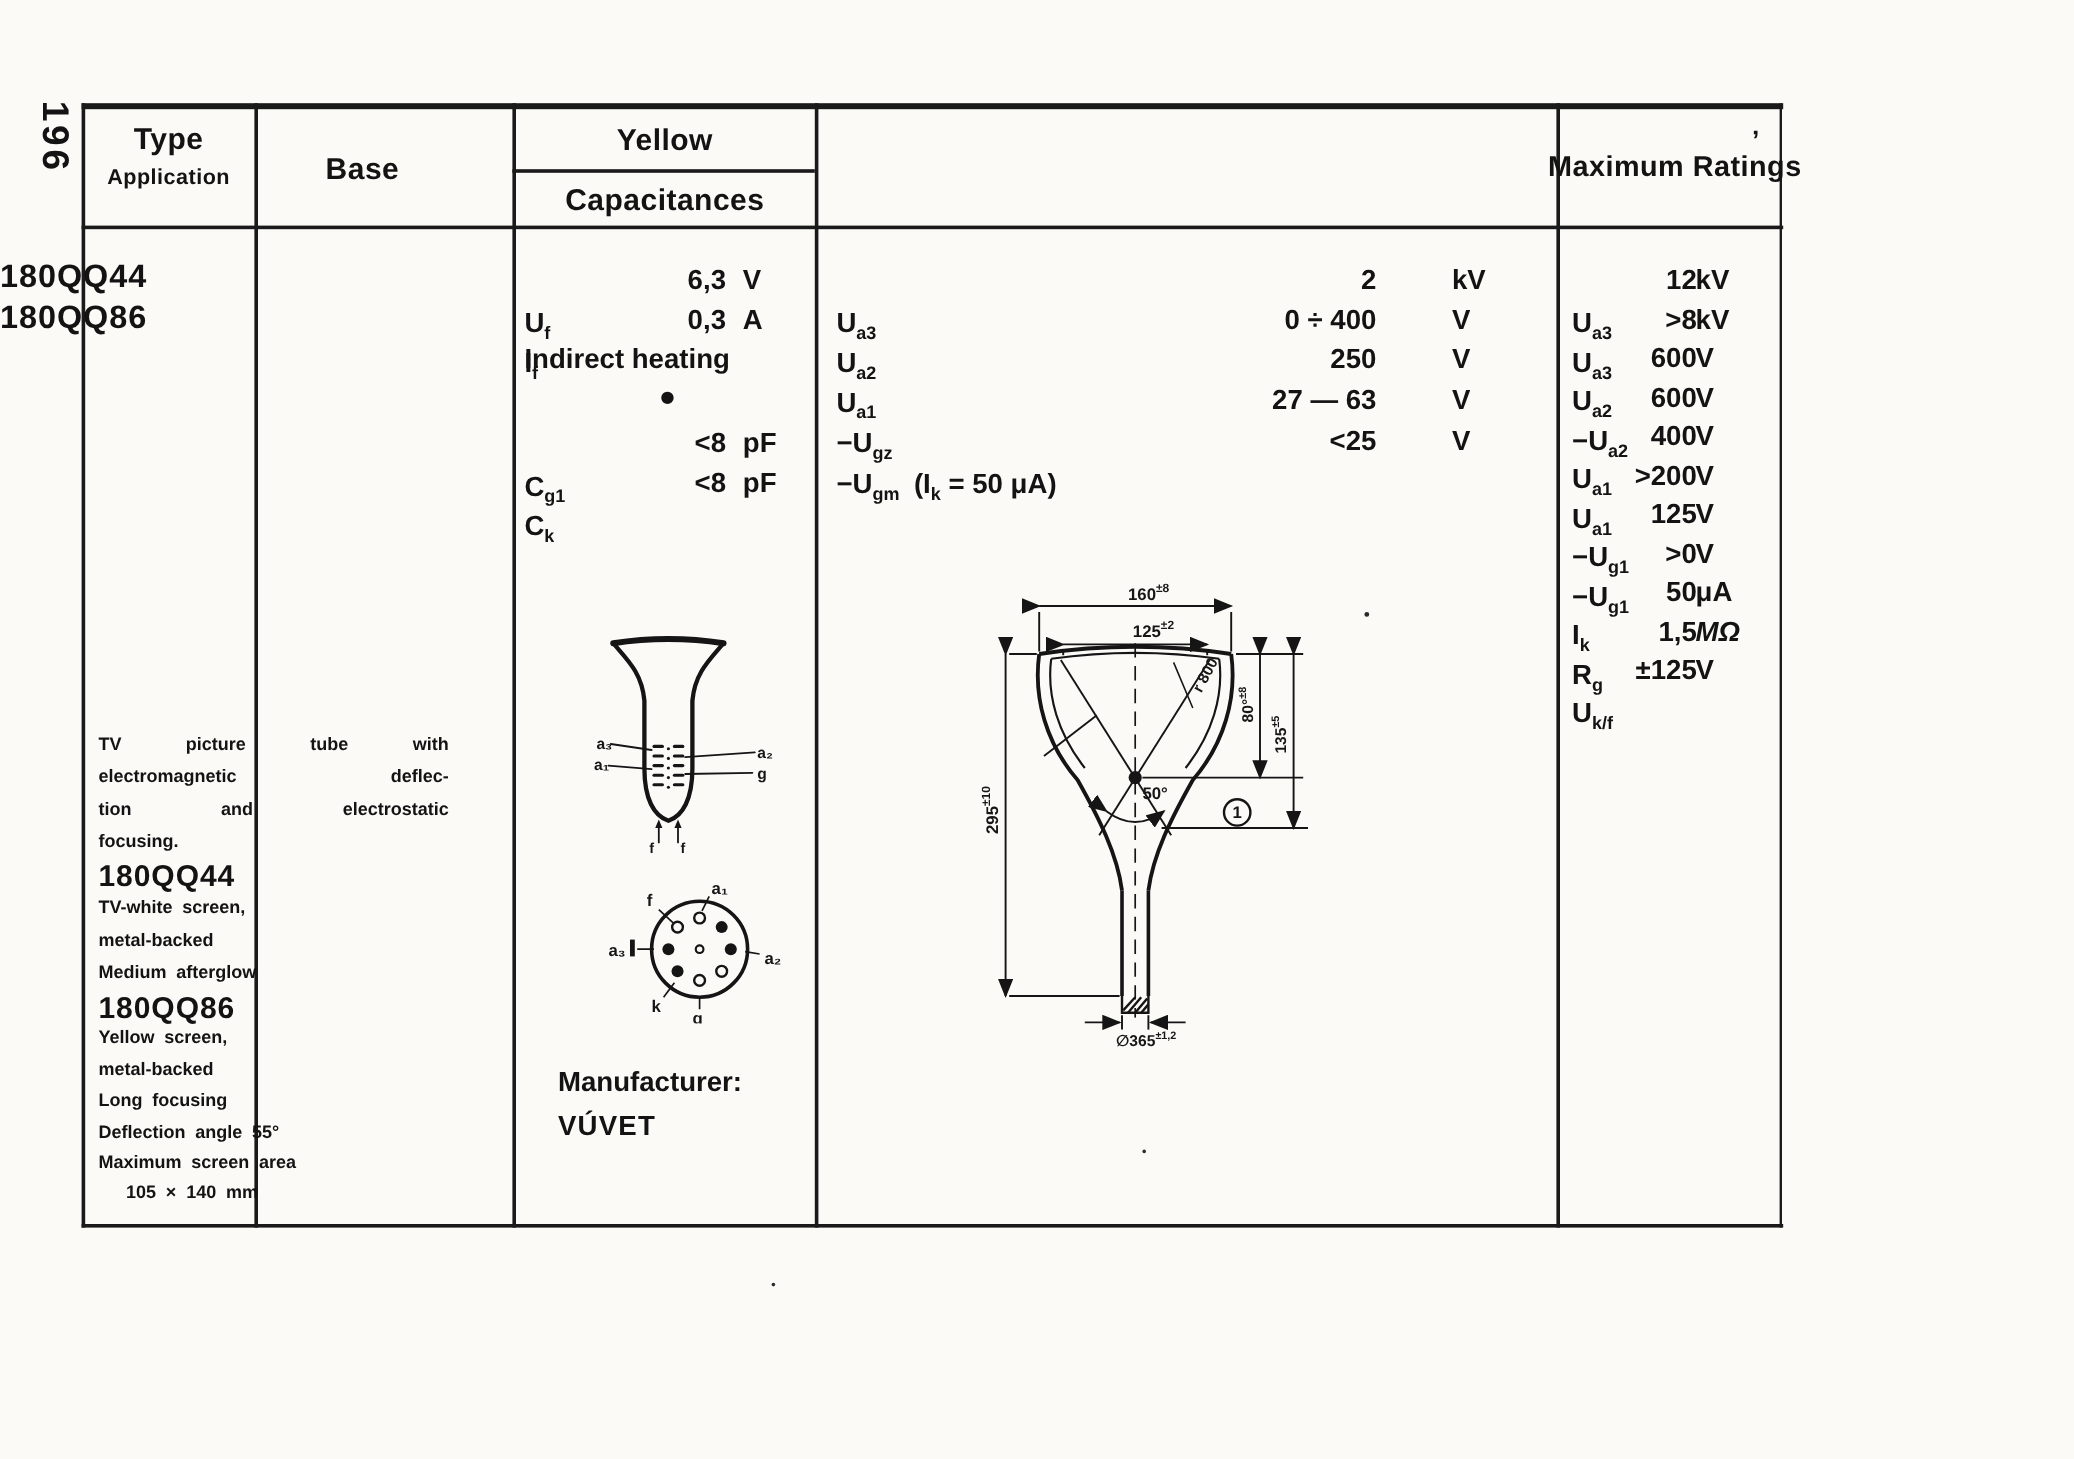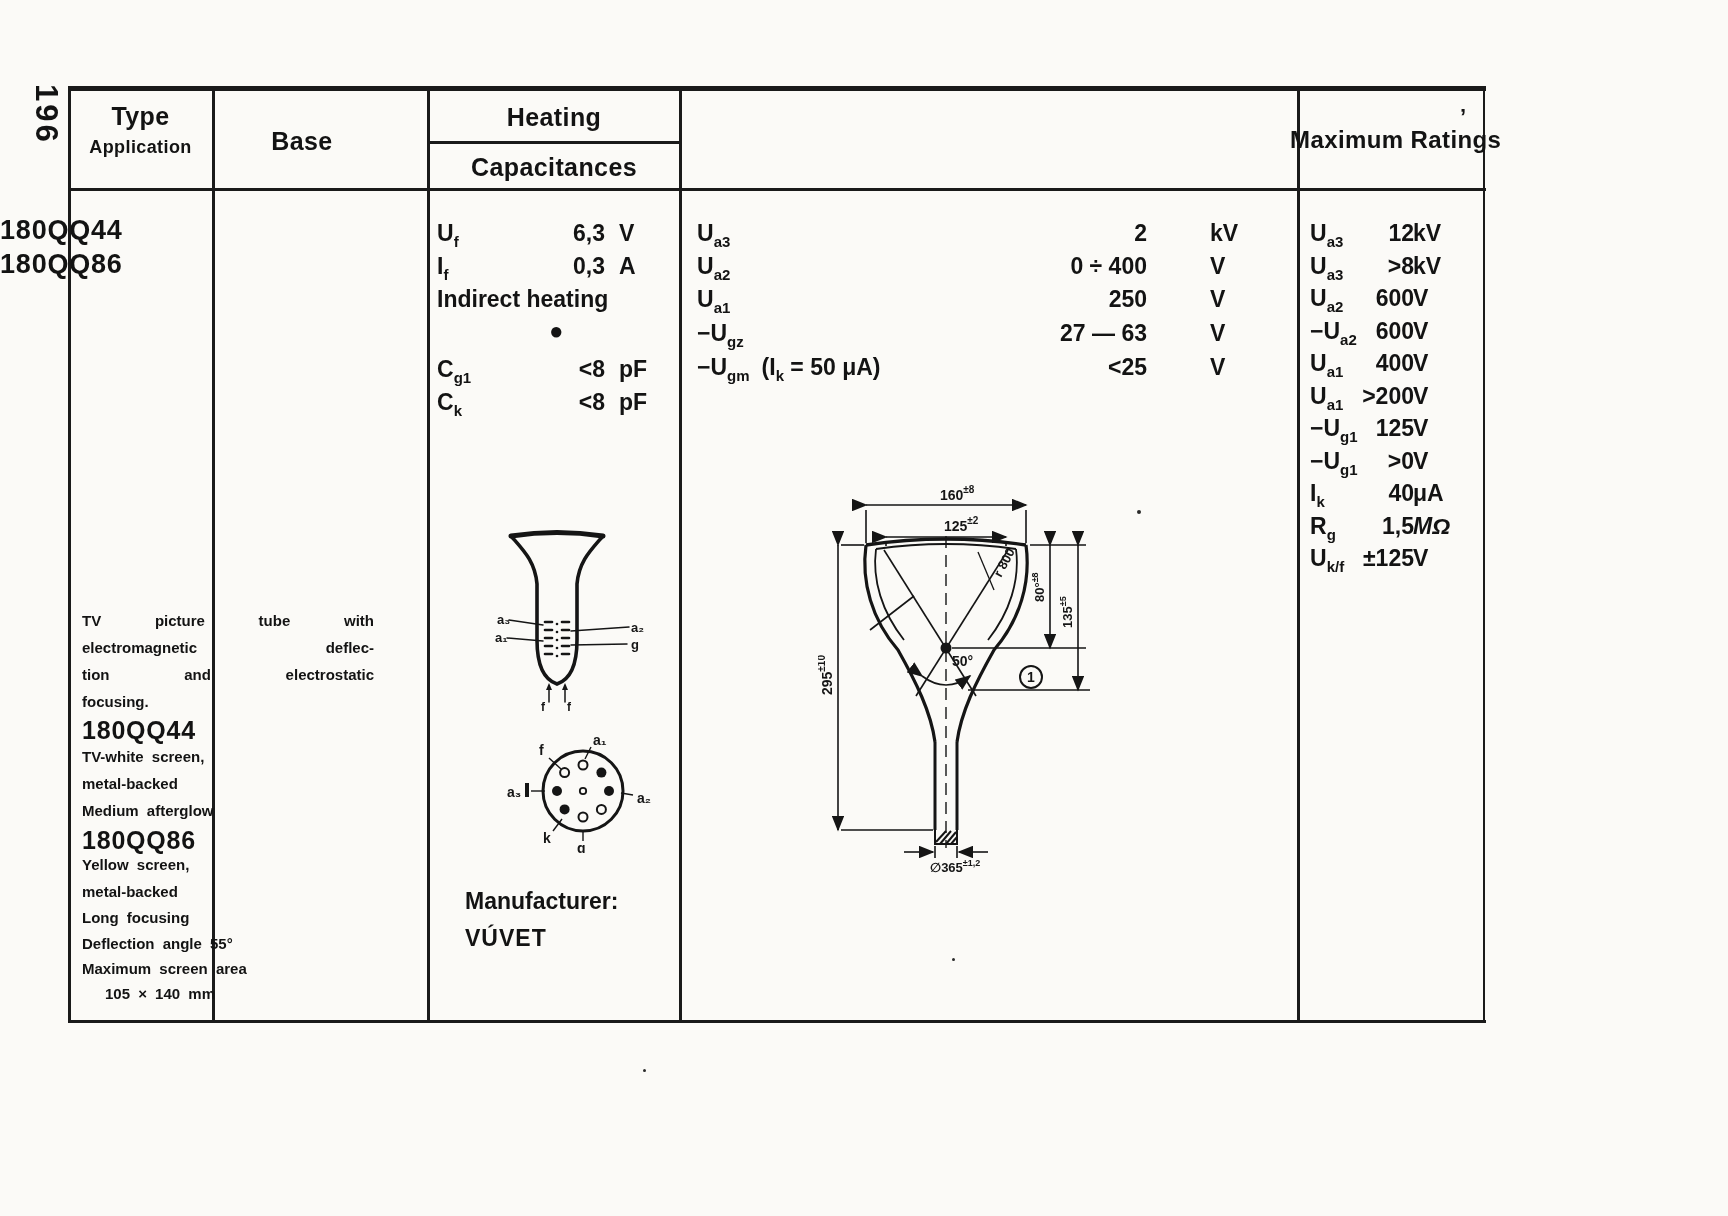--- a/index.html
+++ b/index.html
@@ -20,21 +20,21 @@
   .h{position:absolute;font-weight:700;font-size:25px;text-align:center;letter-spacing:.4px;white-space:nowrap;}
   
   .typeno{position:absolute;font-size:27px;font-weight:800;letter-spacing:.8px;white-space:nowrap;}
   
   .dl{position:absolute;left:82px;width:292px;font-size:15px;font-weight:600;word-spacing:4px;white-space:nowrap;}
   .dlj{white-space:normal;text-align:justify;text-align-last:justify;}
   .dlb{position:absolute;left:82px;font-size:25px;font-weight:800;letter-spacing:.8px;white-space:nowrap;}
   
   .prow{position:absolute;height:30px;font-size:23px;font-weight:700;white-space:nowrap;}
   .prow sub{font-size:15px;font-weight:700;line-height:0;}
-  .plabel{display:inline-block;}
+  .plabel{display:inline-block;margin-top:36px;}
   .pval{position:absolute;text-align:right;}
   .punit{position:absolute;}
   .cond{margin-left:12px;}
   .hrow{left:437px;width:250px;}
   .hrow .pval{left:78px;width:90px;}
   .hrow .punit{left:182px;}
   .orow{left:697px;width:530px;}
   .orow .pval{left:255px;width:195px;}
   .orow .punit{left:513px;}
   .mrow{left:1310px;width:180px;}
@@ -59,21 +59,21 @@
   <div class="line" style="left:1483px;top:86px;width:2px;height:937px"></div>
   <div class="line" style="left:212px;top:86px;width:3px;height:937px"></div>
   <div class="line" style="left:427px;top:86px;width:3px;height:937px"></div>
   <div class="line" style="left:679px;top:86px;width:3px;height:937px"></div>
   <div class="line" style="left:1297px;top:86px;width:3px;height:937px"></div>
   <div class="line" style="left:427px;top:141px;width:252px;height:3px"></div>
 
   <div class="h" style="left:68px;top:102px;width:145px">Type</div>
   <div class="h" style="left:68px;top:137px;width:145px;font-size:18px">Application</div>
   <div class="h" style="left:213px;top:127px;width:178px">Base</div>
-  <div class="h" style="left:428px;top:103px;width:252px">Heating</div>
+  <div class="h" style="left:428px;top:103px;width:252px">Yellow</div>
   <div class="h" style="left:428px;top:153px;width:252px">Capacitances</div>
   <div class="h" style="left:1290px;top:126px;width:200px;font-size:24px">Maximum Ratings</div>
   <div class="abs" style="left:1460px;top:104px;font-size:22px;font-weight:700">’</div>
 
   <div class="typeno" style="top:215px">180QQ44</div>
   <div class="typeno" style="top:249px">180QQ86</div>
 
   <div class="dl dlj" style="top:612px">TV picture tube with</div>
   <div class="dl dlj" style="top:639px">electromagnetic deflec-</div>
   <div class="dl dlj" style="top:666px">tion and electrostatic</div>
@@ -168,21 +168,21 @@
   <div class="prow mrow" style="top:415px">
     <span class="plabel"><span>−</span><span>U</span><sub>g1</sub></span>
     <span class="pval">125</span><span class="punit">V</span>
   </div>
   <div class="prow mrow" style="top:448px">
     <span class="plabel"><span>−</span><span>U</span><sub>g1</sub></span>
     <span class="pval">&gt;0</span><span class="punit">V</span>
   </div>
   <div class="prow mrow" style="top:480px">
     <span class="plabel"><span></span><span>I</span><sub>k</sub></span>
-    <span class="pval">40</span><span class="punit">μA</span>
+    <span class="pval">50</span><span class="punit">μA</span>
   </div>
   <div class="prow mrow" style="top:513px">
     <span class="plabel"><span></span><span>R</span><sub>g</sub></span>
     <span class="pval">1,5</span><span class="punit" style="font-style:italic">MΩ</span>
   </div>
   <div class="prow mrow" style="top:545px">
     <span class="plabel"><span></span><span>U</span><sub>k/f</sub></span>
     <span class="pval">±125</span><span class="punit">V</span>
   </div>
 

